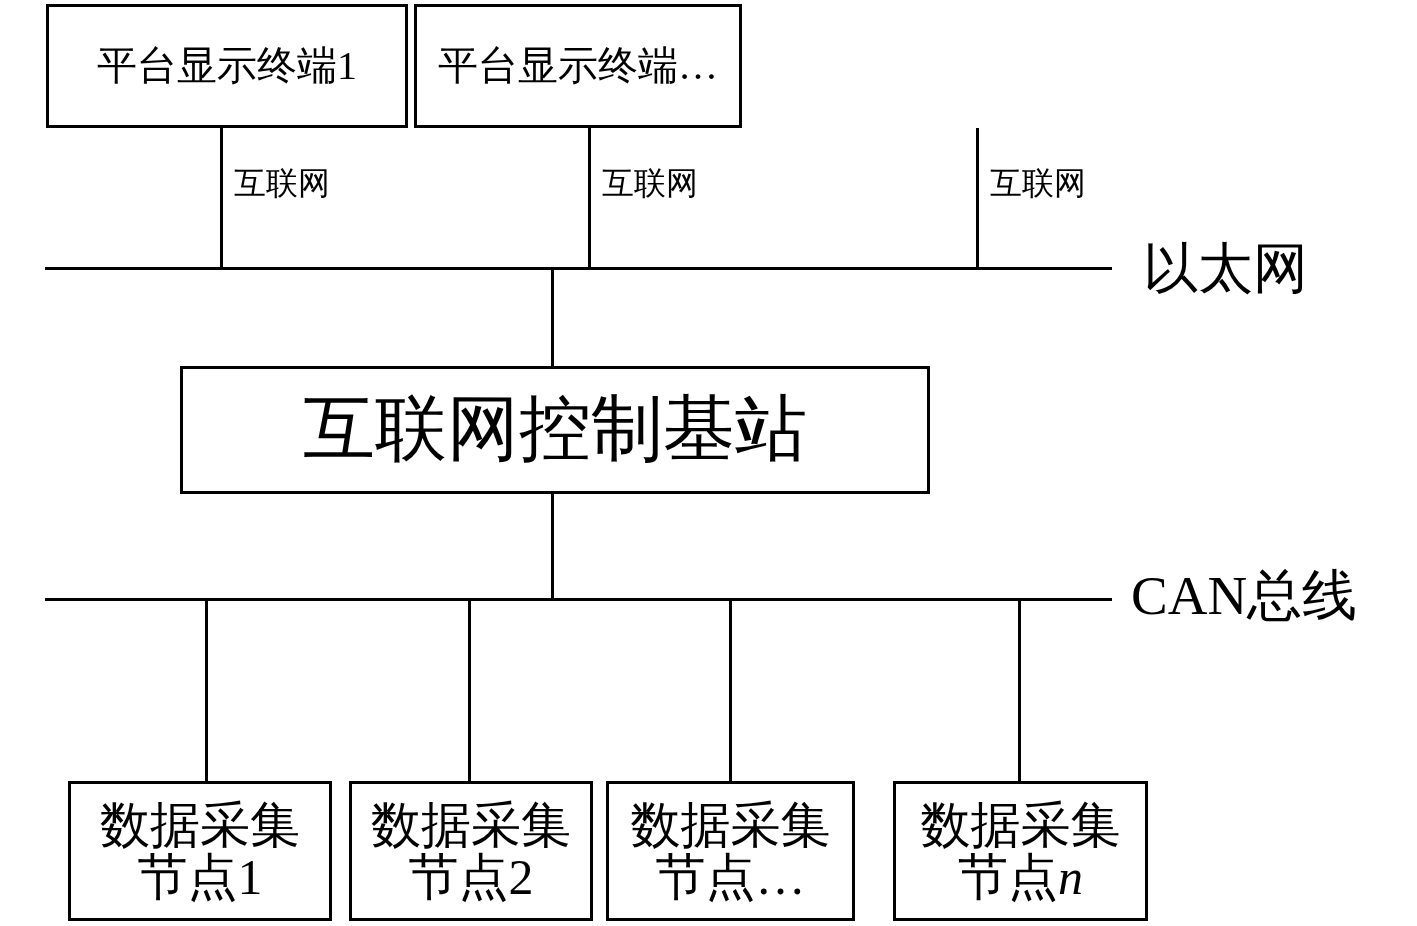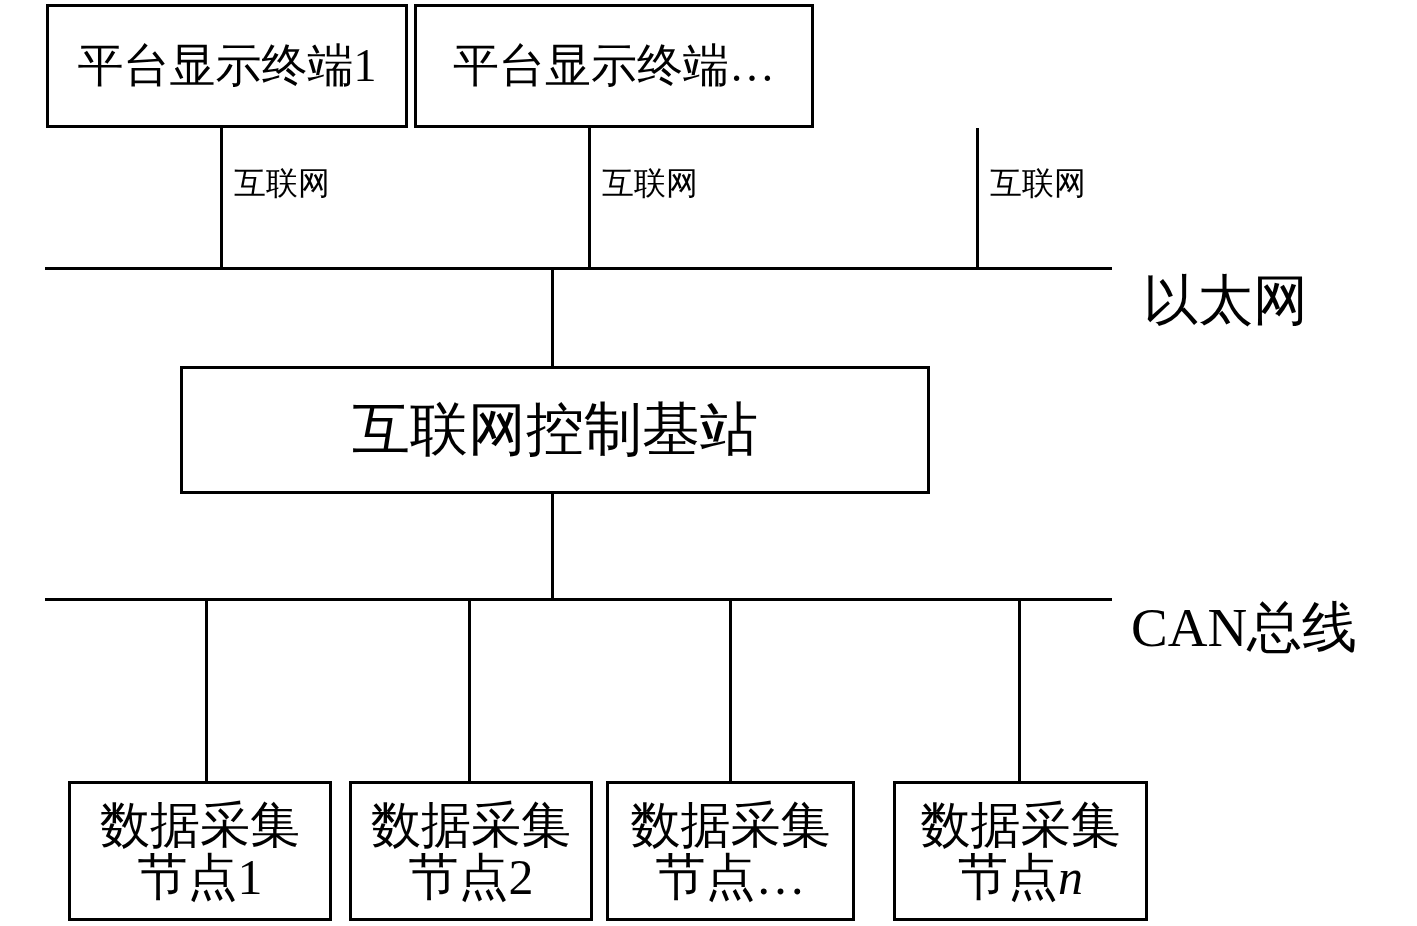--- a/index.html
+++ b/index.html
@@ -28,22 +28,22 @@
     justify-content: center;
     text-align: center;
     line-height: 1.05;
   }
   .node-box .label {
     display: block;
     white-space: pre-line;
     font-size: 50px;
     letter-spacing: 0px;
   }
-  .node-box.terminal .label { font-size: 46px; }
-  .node-box.station .label  { font-size: 58px; }
+  .node-box.terminal .label { font-size: 40px; }
+  .node-box.station .label  { font-size: 72px; }
   .node-box.sensor  .label  { font-size: 50px; line-height: 1.04; }
 
   .ital { font-style: italic; font-family: "Liberation Serif", "DejaVu Serif", serif; }
 
   
   .hline {
     position: absolute;
     background: #000000;
     height: 3px;
   }
@@ -51,39 +51,38 @@
     position: absolute;
     background: #000000;
     width: 3px;
   }
   
   .free-label {
     position: absolute;
     font-size: 55px;
     white-space: nowrap;
     line-height: 1;
-    margin-top: 32px;
   }
   .net-label {
     position: absolute;
     font-size: 32px;
     white-space: nowrap;
     line-height: 1;
   }
 </style>
 </head>
 <body>
 
 <div id="stage">
 
   <div class="node-box terminal" style="left:46px; top:4px; width:362px; height:124px;">
     <span class="label"><span>平台显示终端</span><span>1</span></span>
   </div>
 
-  <div class="node-box terminal" style="left:414px; top:4px; width:400px; height:124px;">
+  <div class="node-box terminal" style="left:414px; top:4px; width:328px; height:124px;">
     <span class="label"><span>平台显示终端</span><span>…</span></span>
   </div>
 
 
   <div class="vline" style="left:220px; top:128px; height:142px;"></div>
   <div class="vline" style="left:588px; top:128px; height:142px;"></div>
   <div class="vline" style="left:976px; top:128px; height:142px;"></div>
 
   <div class="net-label" style="left:234px; top:167px;">互联网</div>
   <div class="net-label" style="left:602px; top:167px;">互联网</div>

